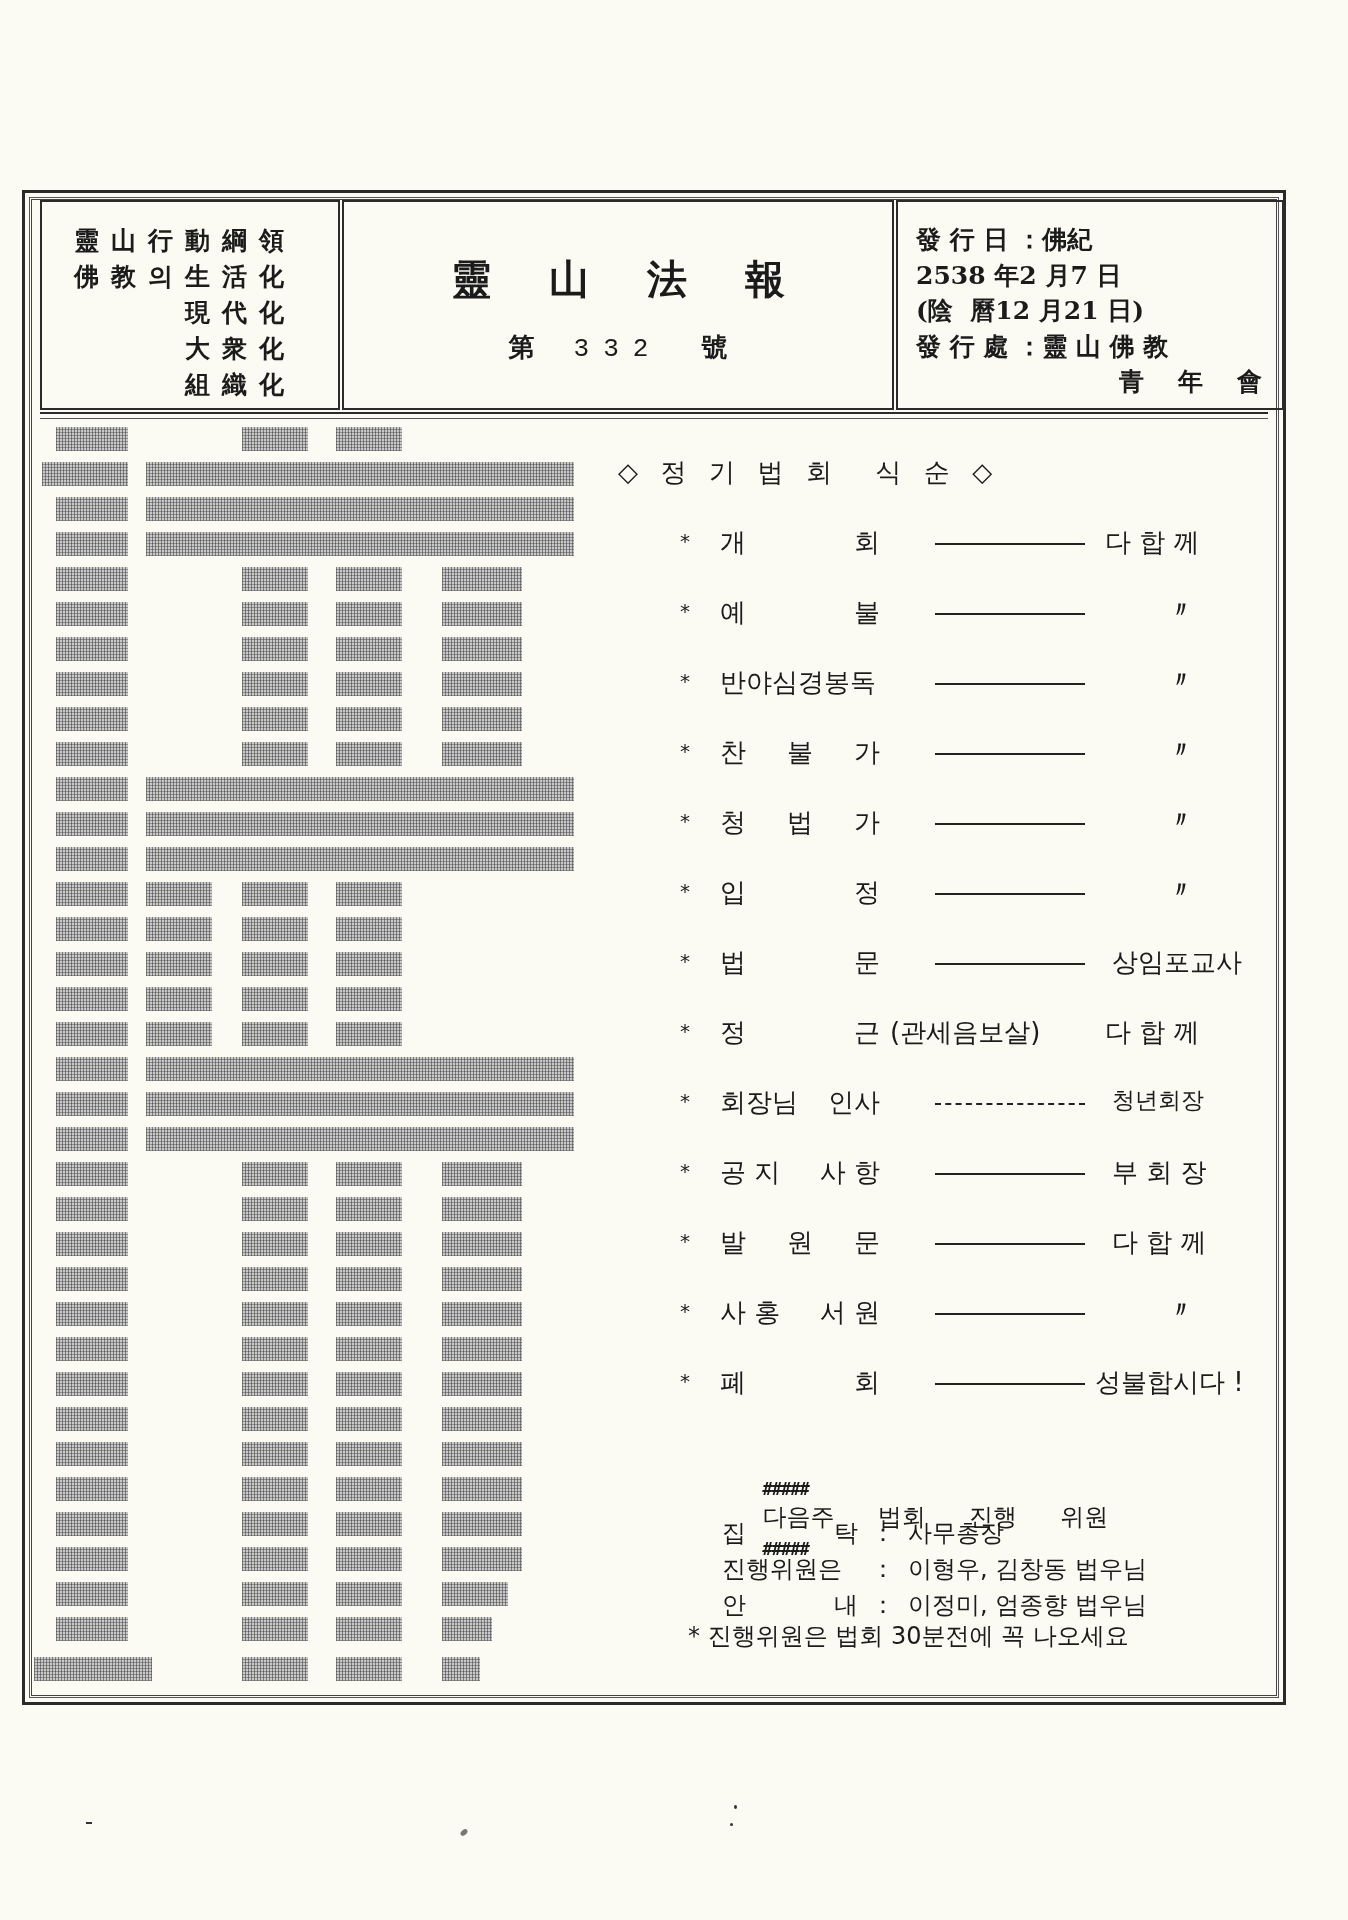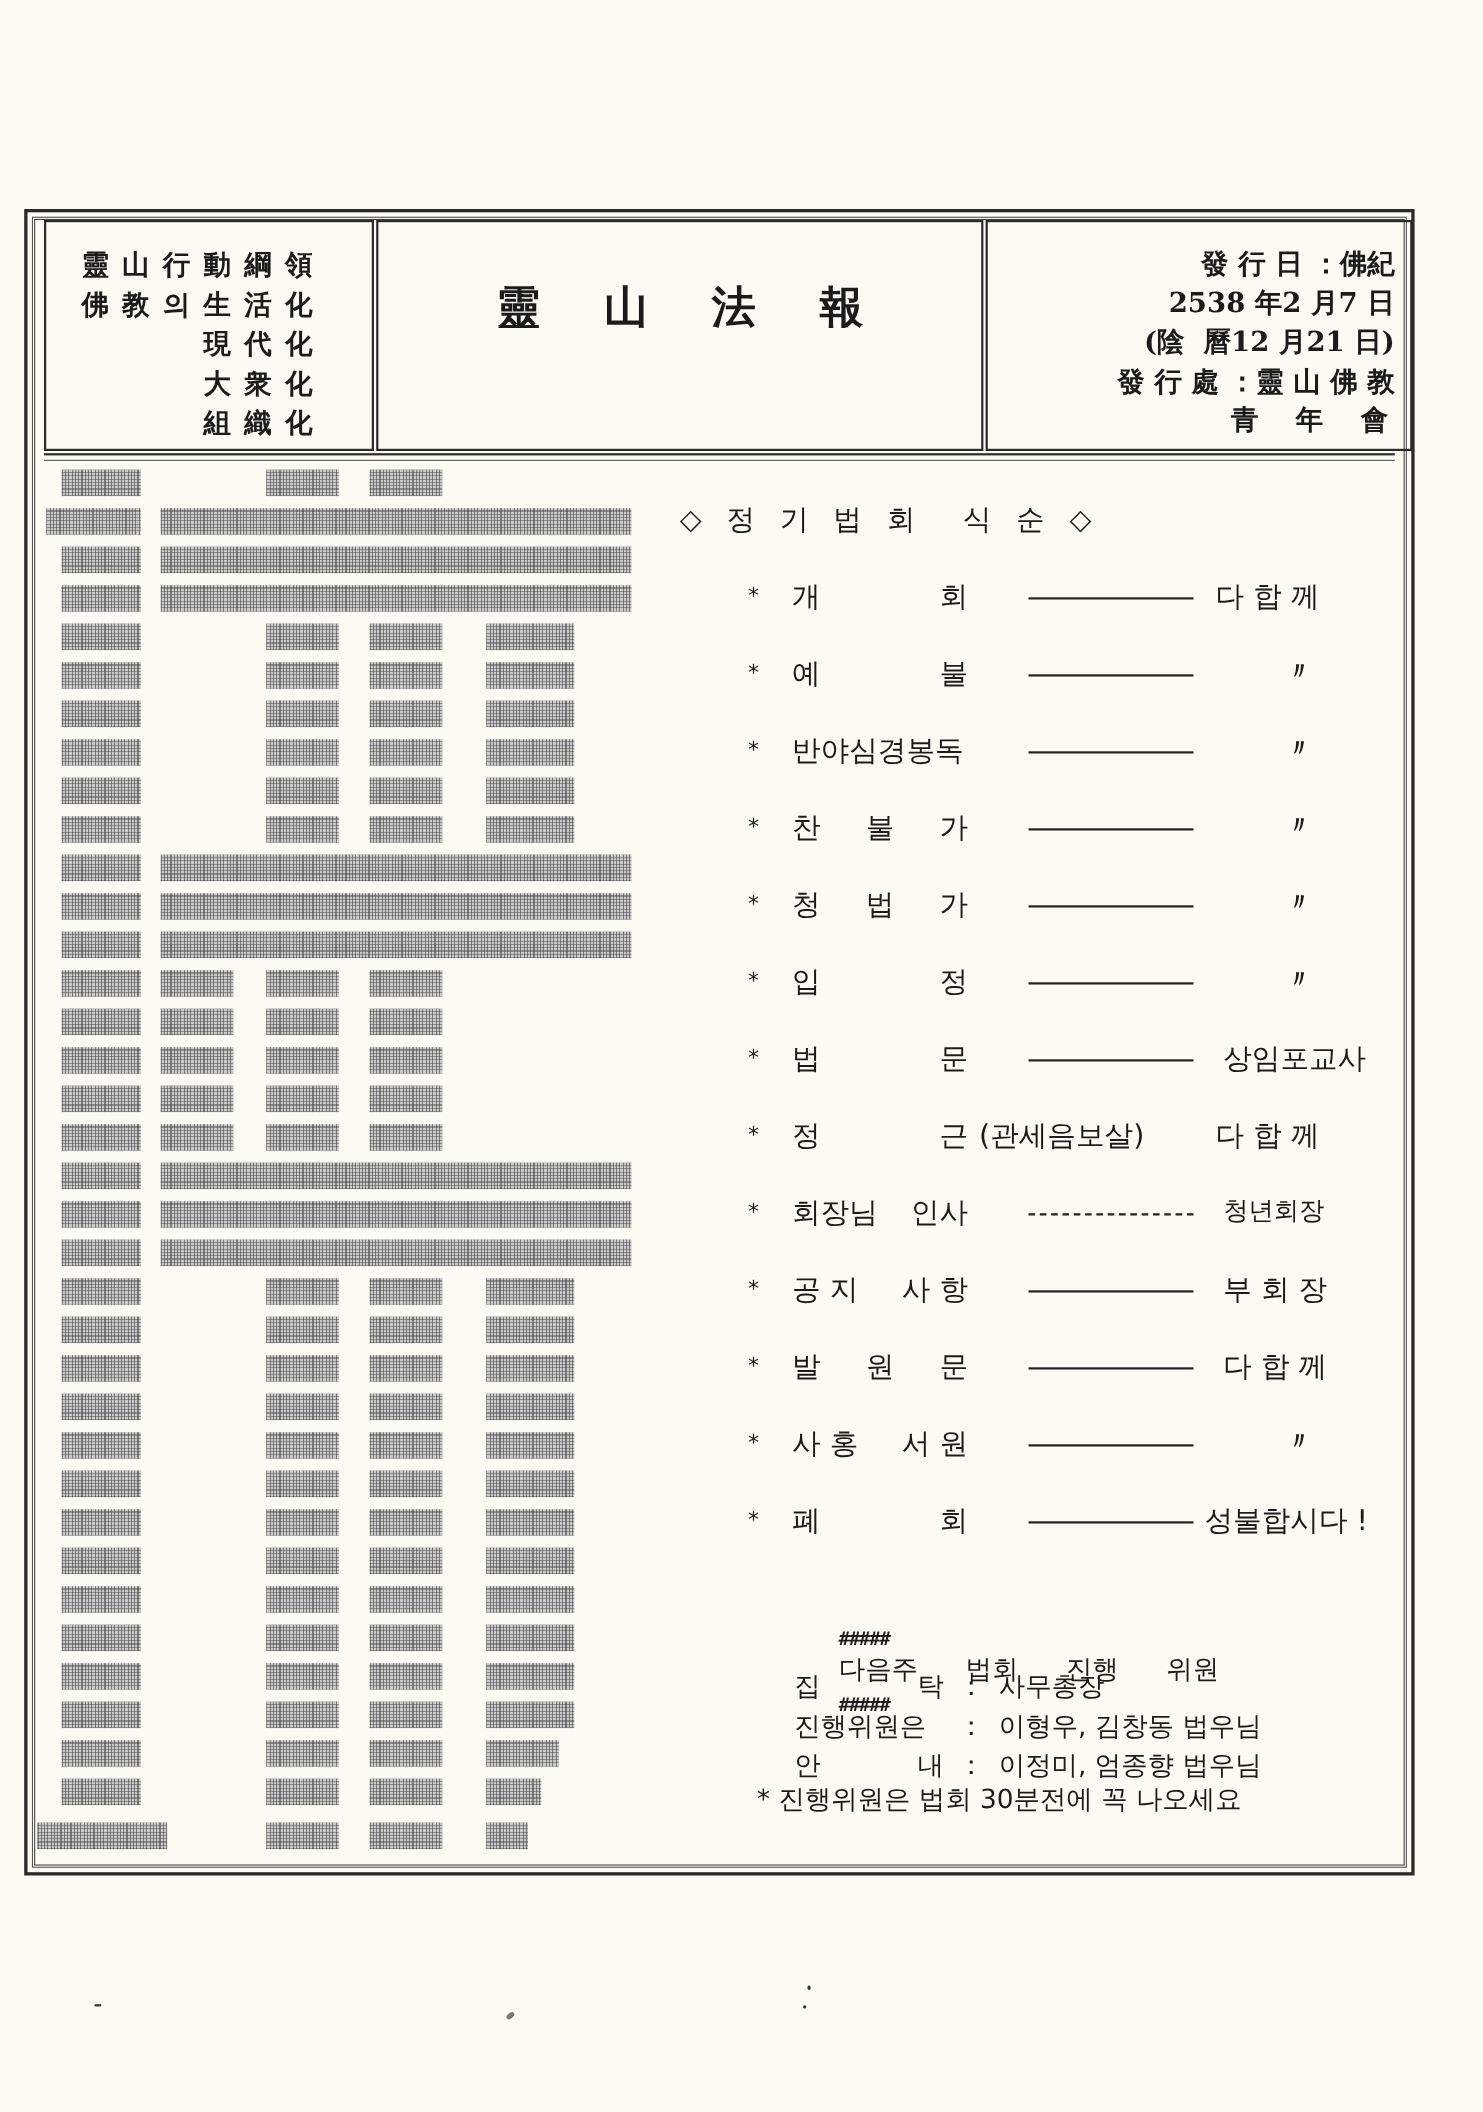--- a/index.html
+++ b/index.html
@@ -43,21 +43,21 @@
   }
   .issue {
     position:absolute; left:0; right:0; top:128px; text-align:center;
     font-family:"DejaVu Serif", serif; font-weight:bold; font-size:26px; word-spacing:30px;
   }
   .issue .num { letter-spacing:14px; font-family:"Liberation Mono", monospace; font-weight:normal; }
   .info-lines {
     position:absolute; left:18px; right:14px; top:20px;
     font-family:"DejaVu Serif", serif; font-weight:bold; font-size:25px; line-height:35.5px;
   }
-  .info-row { display:flex; justify-content:flex-end; white-space:pre; }
+  .info-row { display:flex; justify-content:flex-start; white-space:pre; }
   .info-row.right { justify-content:flex-end; gap:34px; padding-right:6px; }
 
   
   .pattern { position:absolute; left:0; top:0; }
   .blk {
     position:absolute; height:24px;
     background-color:#c9c9c9;
     background-image:
       repeating-linear-gradient(90deg, rgba(60,60,60,.55) 0 1px, transparent 1px 3px),
       repeating-linear-gradient(0deg, rgba(70,70,70,.45) 0 1px, transparent 1px 3px);
@@ -127,20 +127,25 @@
           <span></span>
           <span></span>
         <span>組</span>
         <span>織</span>
         <span>化</span>
       </div>
     </div>
 
     <div class="hbox title">
       <div class="paper-title">靈山法報</div>
+      <div class="issue">
+        <span>第</span>
+        <span class="num">332</span>
+        <span>號</span>
+      </div>
     </div>
 
     <div class="hbox info">
       <div class="info-lines">
         <div class="info-row">
           <span>發 行 日 ：佛</span>
           <span>紀</span>
         </div>
         <div class="info-row">
           <span>2538 年</span>

